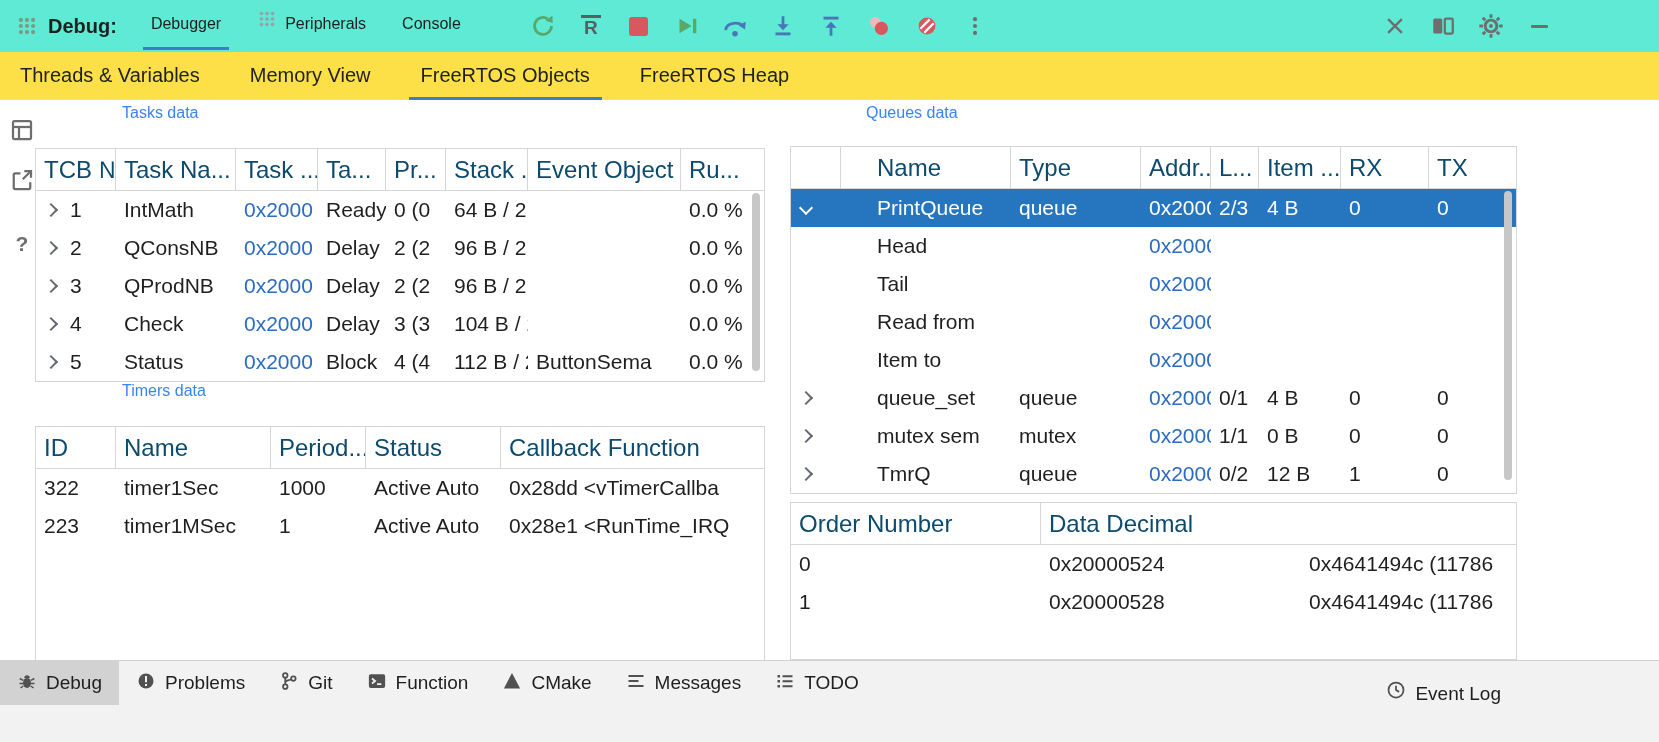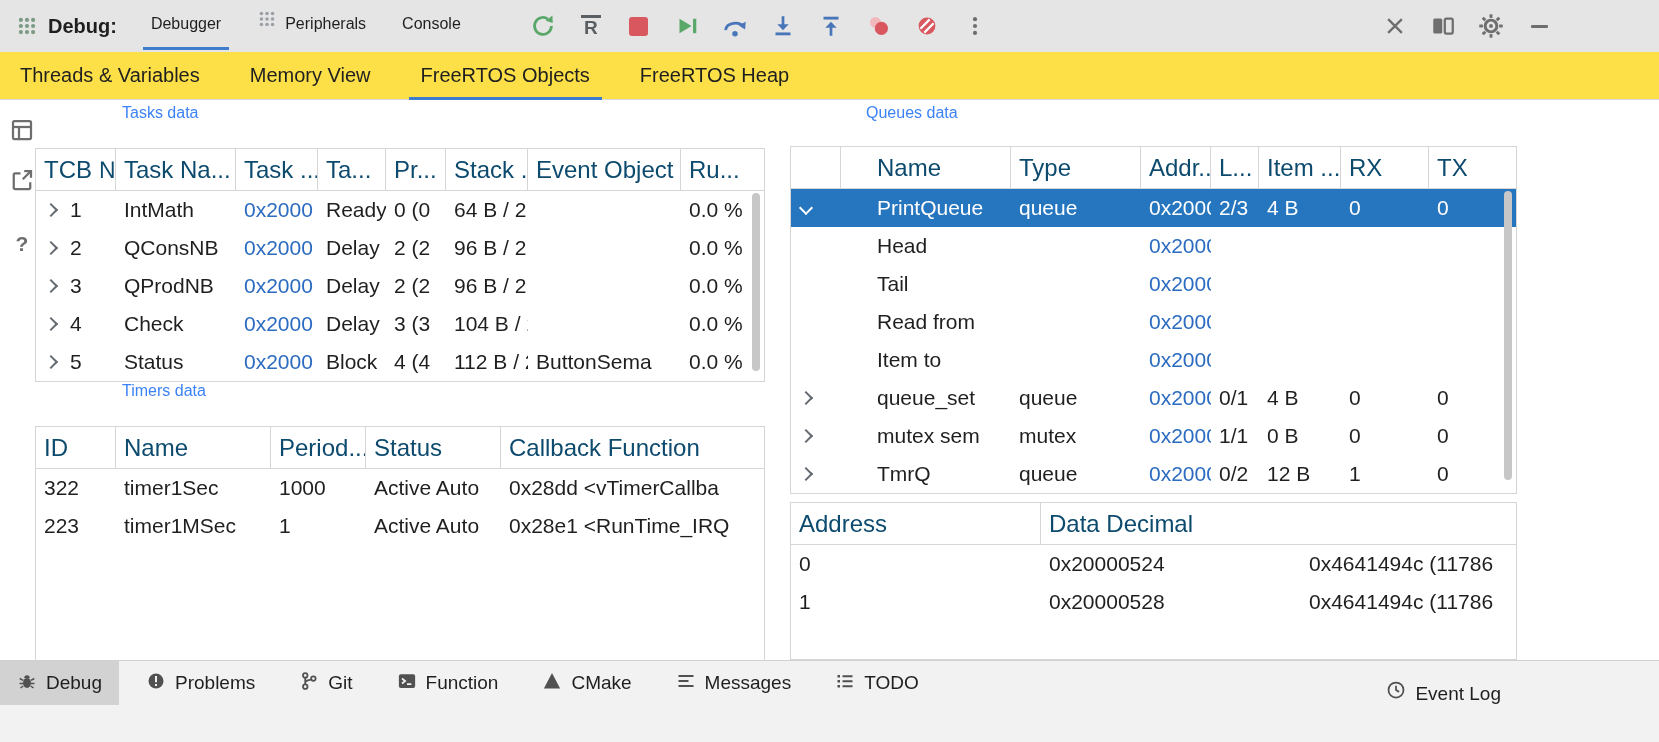--- a/index.html
+++ b/index.html
@@ -2,21 +2,21 @@
 <html><head>
 <meta charset="utf-8">
 <style>
   *{margin:0;padding:0;box-sizing:border-box}
   html,body{width:1659px;height:742px;overflow:hidden;background:#fff;
     font-family:"Liberation Sans","DejaVu Sans",sans-serif;color:#1f1f1f}
   #app{position:relative;width:1659px;height:742px}
 
   
   #toolbar{position:absolute;left:0;top:0;width:100%;height:52px;display:flex;align-items:center;
-    padding:0 96px 0 12px;background:#e5e5e5}
+    padding:0 96px 0 12px;background:#5eead4}
   .icon-btn{width:48px;height:44px;display:flex;align-items:center;justify-content:center;flex:none}
   .grip-btn{width:30px;margin-right:6px}
   #debug-label{font-size:20px;font-weight:700;margin-right:16px;white-space:nowrap}
   .tb-tab{height:48px;line-height:52px;padding:0 18px;font-size:16px;position:relative;white-space:nowrap;display:flex;align-items:flex-end;gap:8px}
   .tb-tab.selected::after{content:"";position:absolute;left:10px;right:10px;bottom:0;height:3px;background:#3d7dcc}
   .tb-actions{display:flex;margin-left:40px}
   .spacer{flex:1}
   .reset-glyph{font-size:19px;font-weight:700;color:#5a5f63;border-top:3px solid #5a5f63;padding:0 3px;line-height:20px}
   .stop-sq{width:19px;height:19px;background:#d9575e;border-radius:3px}
   .hide-bar{width:17px;height:3px;background:#6e6e6e;border-radius:1px}
@@ -50,21 +50,21 @@
   #queues-table .hcell:nth-child(2),#queues-table .cell:nth-child(2){padding-left:36px}
   .chev{width:10px;height:10px;border-right:2px solid #646a71;border-bottom:2px solid #646a71;
     transform:rotate(-45deg);flex:none;display:inline-block}
   .chev.expanded{transform:rotate(45deg)}
   .row.selected .chev{border-color:#fff}
   .vscroll{position:absolute;top:44px;bottom:4px;right:2px;width:12px}
   .vthumb{width:8px;margin:0 auto;height:97%;background:#c7c7c7;border-radius:4px}
 
   
   #statusbar{position:absolute;left:0;top:660px;width:100%;height:82px;background:#f2f2f2;border-top:1px solid #d1d1d1}
-  .sb-row{display:flex;align-items:stretch;height:44px;padding-right:150px;gap:10px}
+  .sb-row{display:flex;align-items:stretch;height:44px;padding-right:150px;}
   .sb-item{display:flex;align-items:center;gap:9px;padding:0 17px;font-size:19px;color:#1f1f1f;white-space:nowrap}
   .sb-item.selected{background:#d2d2d2}
   .sb-right{margin-left:auto;display:flex;align-items:flex-end;gap:9px;font-size:19px;white-space:nowrap}
 </style>
 </head>
 <body>
 
 <div id="app">
 
   <div id="toolbar">
@@ -457,21 +457,21 @@
             <div class="cell">0</div>
           </div>
         </div>
       <div class="vscroll">
           <div class="vthumb"></div>
         </div>
     </div>
 
     <div class="tbl" id="memory-table" style="left: 790px; top: 402px; width: 727px; height: 158px; --cols: 250px 260px 215px;">
       <div class="hrow">
-          <div class="hcell">Address</div>
+          <div class="hcell">Order Number</div>
           <div class="hcell">Data Decimal</div>
         </div>
       <div class="tbody">
           <div class="row">
             <div class="cell">0</div>
             <div class="cell">0x20000524</div>
             <div class="cell">0x4641494c (11786</div>
           </div>
           <div class="row">
             <div class="cell">1</div>

